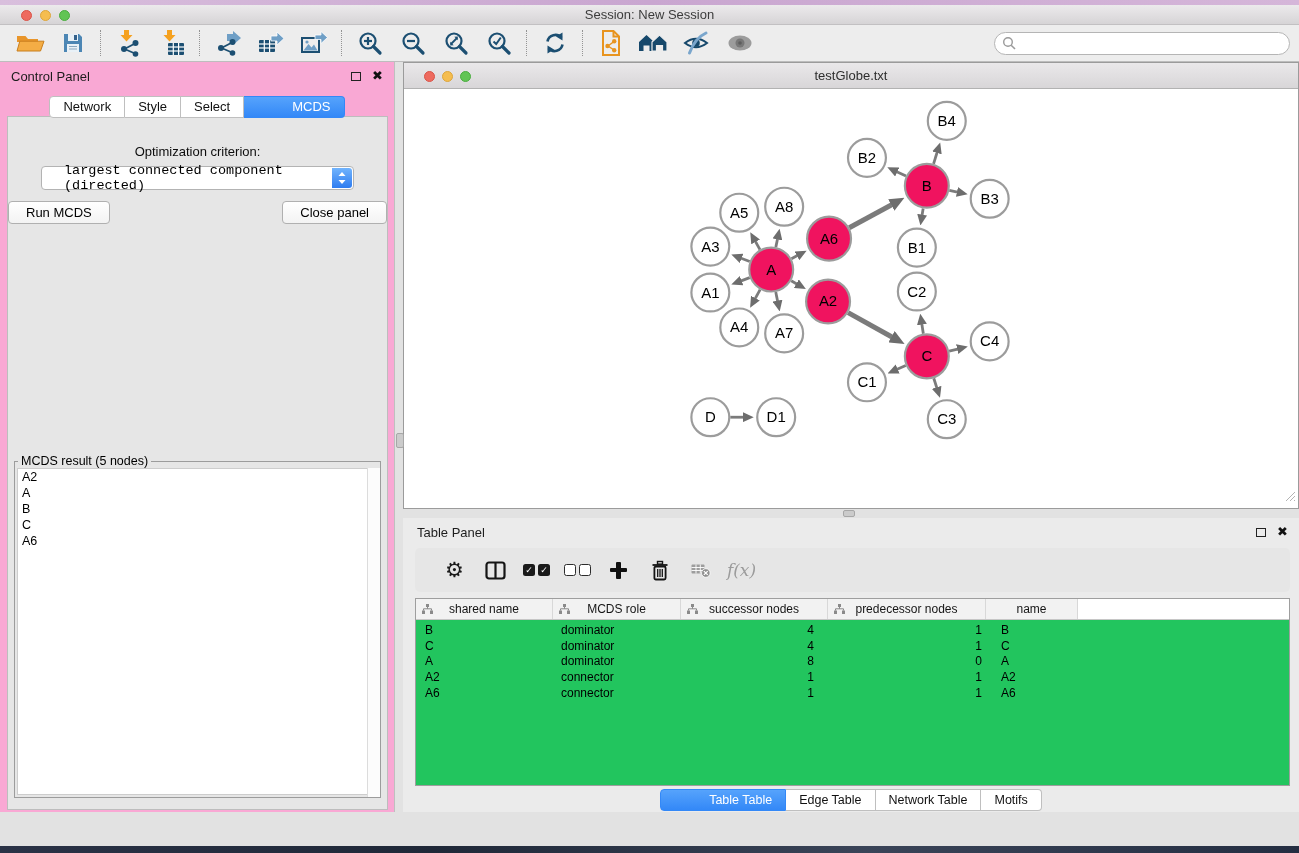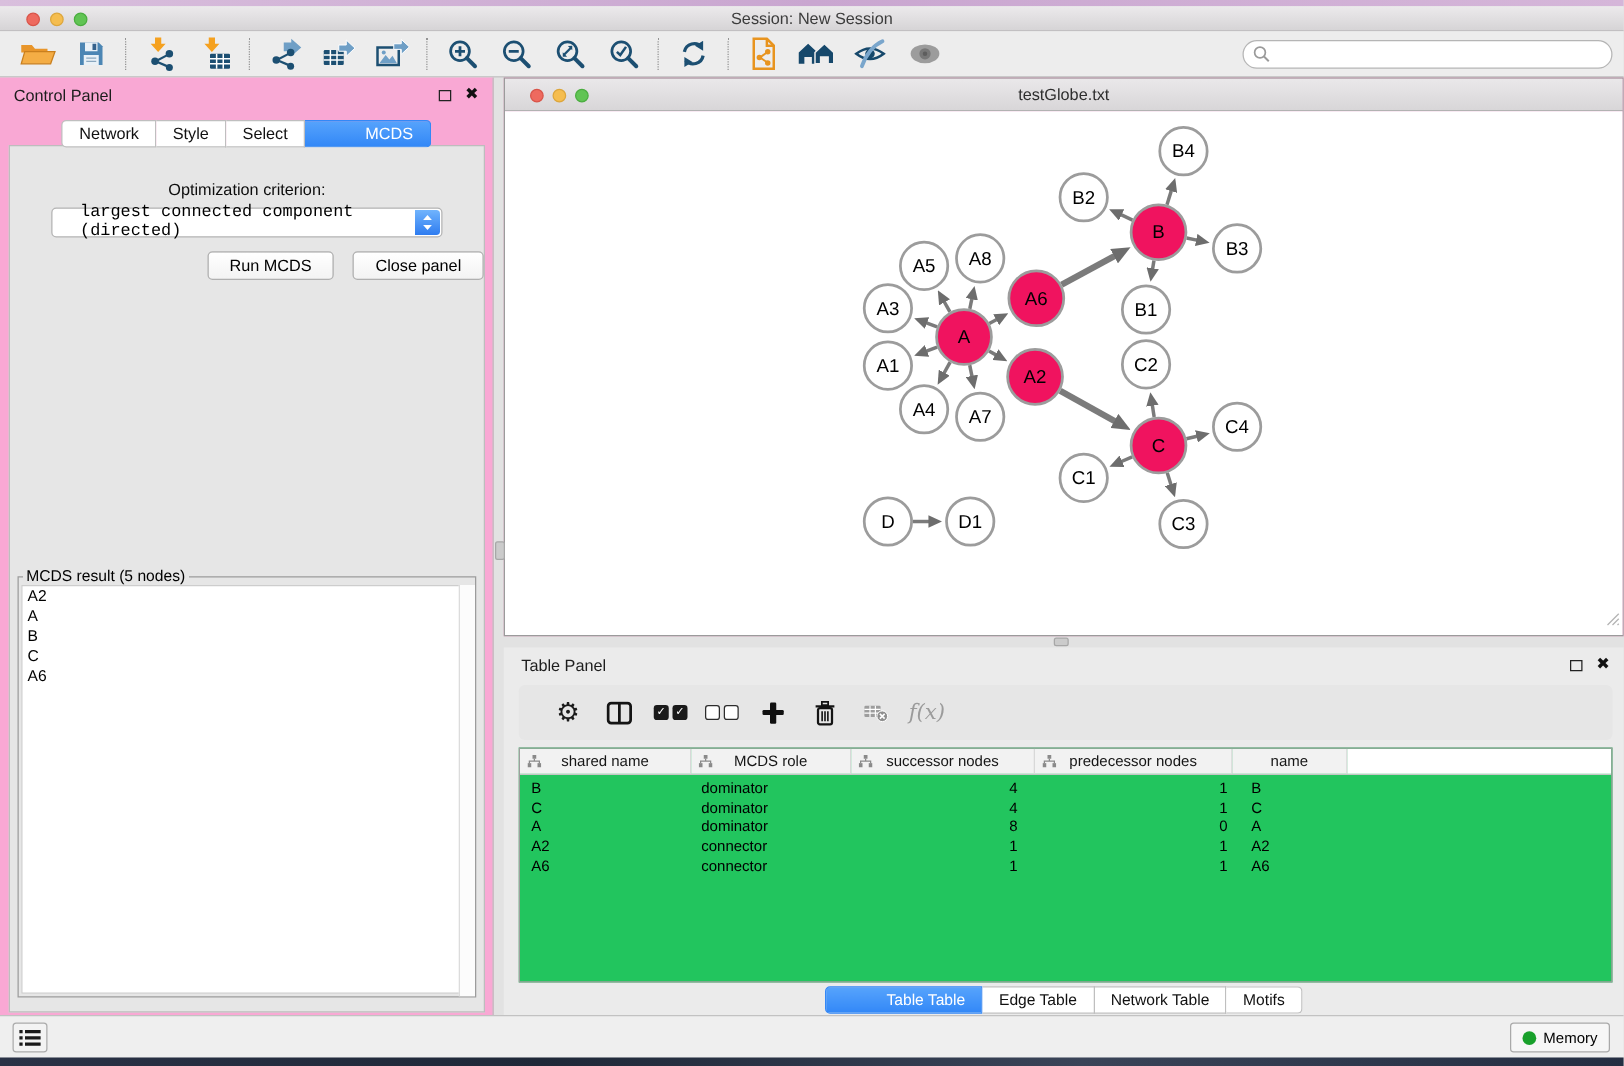--- a/index.html
+++ b/index.html
@@ -50,21 +50,21 @@
   .seg:last-child { border-radius:0 4px 4px 0; }
   .seg.active { background:linear-gradient(#56a3fc,#3388f7); color:#fff; border-color:#3388f7;padding-left:48px; }
   .cp-box { position:absolute; left:7px; right:6px; top:55px; bottom:2px;
     border:1px solid #bdbdbd; background:#e6e6e6; margin-top:-1px; }
   .opt-label { text-align:center; font-size:13px; color:#0d0d0d; margin-top:27px; }
   .cp-select { position:relative; margin:7px auto 0 auto; width:313px; height:24px; background:#fff;
     border:1px solid #b3b3b3; border-radius:4px; display:flex; align-items:center; padding-left:22px;font-family:Liberation Mono, monospace; }
   .cp-select .sel-value { font-size:13.5px; color:#000; }
   .sel-spinner { position:absolute; right:1px; top:1px; bottom:1px; width:20px; border-radius:0 3px 3px 0;
     background:linear-gradient(#71b4fd,#2e7cf0); display:flex; align-items:center; justify-content:center; }
-  .cp-btnrow { display:flex; justify-content:flex-end; gap:15px; margin-top:11px; }
+  .cp-btnrow { display:flex; justify-content:space-between; gap:15px; margin-top:11px; }
   .mac-btn { height:23px; padding:0 17px; border:1px solid #b0b0b0; border-radius:4px;
     background:linear-gradient(#ffffff,#f3f3f3); font-size:13px; color:#000; font-family:"Liberation Sans",sans-serif; }
   .mcds-fieldset { position:absolute; left:6px; right:6px; top:337px; height:344px;
     border:1px solid #9c9c9c; background:#e6e6e6; }
   .mcds-fieldset legend { font-size:12.5px; color:#000; margin-left:3px; padding:0 3px; }
   .mcds-list { position:absolute; left:2px; right:2px; top:0px; bottom:2px; background:#fff;
     border:1px solid #cdcdcd; overflow:hidden; }
   .mcds-scroll { position:absolute; top:0; right:0; bottom:0; width:13px; background:#fcfcfc; border-left:1px solid #dcdcdc; }
   .mcds-item { font-size:12.5px; line-height:16px; padding-left:4px; color:#000; }
 
@@ -647,33 +647,15 @@
     </div>
 
     <div class="tp-tabs">
         <div class="seg active">Table Table</div>
         <div class="seg">Edge Table</div>
         <div class="seg">Network Table</div>
         <div class="seg">Motifs</div>
       </div>
   </div>
 
-  <div id="status-bar">
-    <span class="list-btn">
-      <svg width="18" height="15" viewBox="0 0 18 15">
-        <g fill="#1a1a1a">
-          <rect x="0.5" y="1" width="2.6" height="2.6"></rect>
-            <rect x="5" y="1" width="12.5" height="2.6"></rect>
-          <rect x="0.5" y="6" width="2.6" height="2.6"></rect>
-            <rect x="5" y="6" width="12.5" height="2.6"></rect>
-          <rect x="0.5" y="11" width="2.6" height="2.6"></rect>
-            <rect x="5" y="11" width="12.5" height="2.6"></rect>
-        </g>
-      </svg>
-    </span>
-    <span class="memory-btn">
-      <span class="memory-dot"></span>
-      <span class="lbl">Memory</span>
-    </span>
-  </div>
 
   <div class="desktop-bottom"></div>
 </div>
 
 </body></html>

